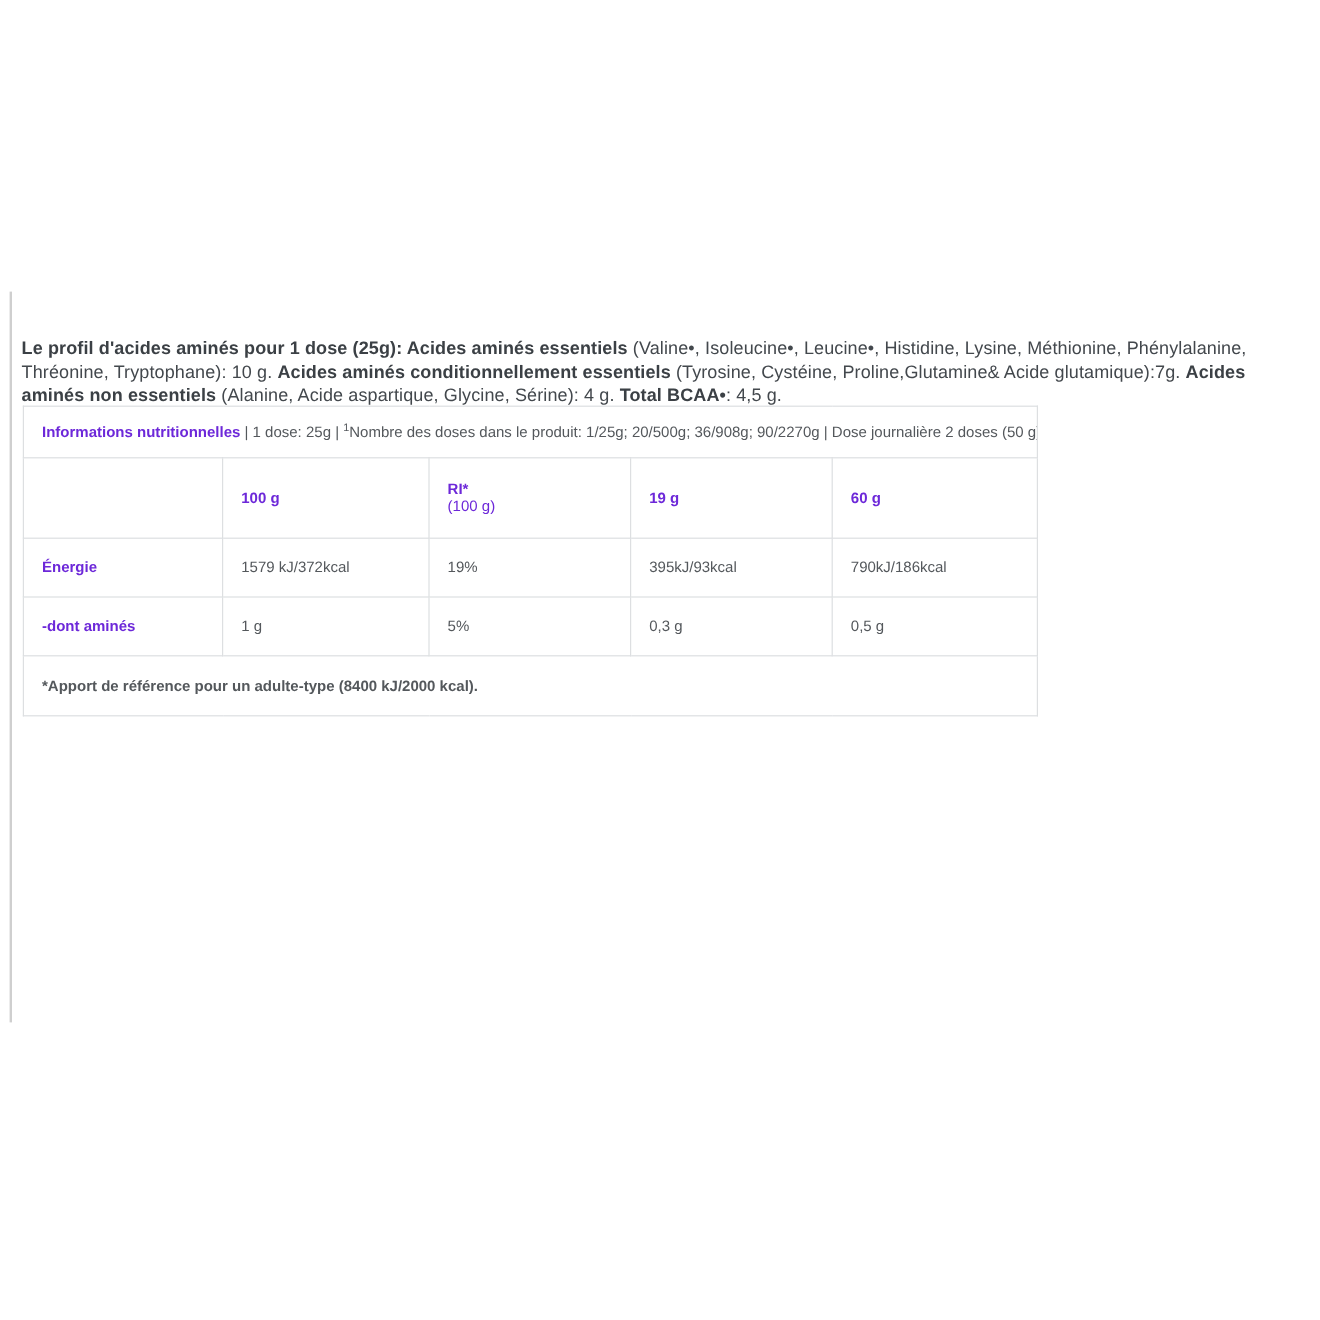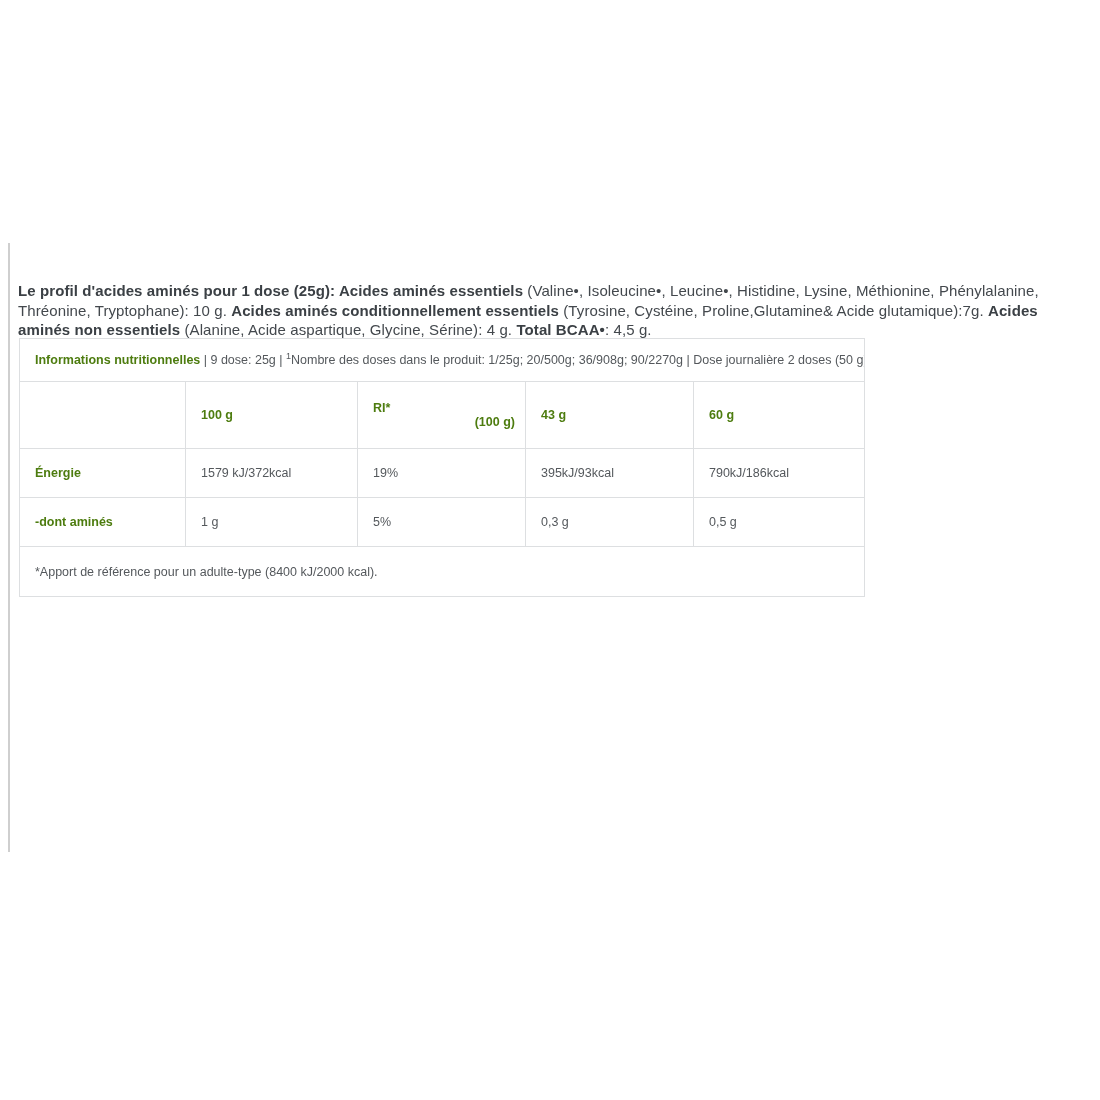--- a/index.html
+++ b/index.html
@@ -50,31 +50,31 @@
     padding: 0 10px 0 15px;
     font-size: 12.5px;
     color: #54585c;
     vertical-align: middle;
     overflow: hidden;
     white-space: nowrap;
   }
   .caption-row td { height: 42px; }
   .caption-row b, .nutri-table .hdr, .nutri-table .lbl {
     font-weight: bold;
-    color: #4d7c0f;
+    color: #6d28d9;
   }
   .caption-row sup {
     font-size: 9px;
     vertical-align: super;
     line-height: 0;
   }
   .header-row td { height: 66px; }
-  .header-row .line2 { font-weight: bold; text-align: right; }
+  .header-row .line2 { font-weight: normal; }
   .data-row td { height: 48px; margin-top: 28px; }
-  .footer-row td { height: 49px; }
+  .footer-row td { height: 49px; font-weight: bold; }
 </style>
 </head>
 <body>
 
 <div class="page">
 
   <div class="left-rule"></div>
 
   <p class="intro"><b>Le profil d'acides aminés pour 1 dose (25g): Acides aminés essentiels</b><span> (Valine•, Isoleucine•, Leucine•, Histidine, Lysine, Méthionine, Phénylalanine, Thréonine, Tryptophane): 10 g. </span><b>Acides aminés conditionnellement essentiels</b><span> (Tyrosine, Cystéine, Proline,Glutamine&amp; Acide glutamique):7g. </span><b>Acides aminés non essentiels</b><span> (Alanine, Acide aspartique, Glycine, Sérine): 4 g. </span><b>Total BCAA•</b><span>: 4,5 g.</span></p>
 
@@ -82,31 +82,31 @@
     <colgroup>
       <col style="width:166px">
       <col style="width:172px">
       <col style="width:168px">
       <col style="width:168px">
       <col style="width:171px">
     </colgroup>
 
     <tbody>
         <tr class="caption-row">
-      <td colspan="5"><b>Informations nutritionnelles</b><span> | 9 dose: 25g | </span><sup>1</sup><span>Nombre des doses dans le produit: 1/25g; 20/500g; 36/908g; 90/2270g | Dose journalière 2 doses (50 g)</span></td>
+      <td colspan="5"><b>Informations nutritionnelles</b><span> | 1 dose: 25g | </span><sup>1</sup><span>Nombre des doses dans le produit: 1/25g; 20/500g; 36/908g; 90/2270g | Dose journalière 2 doses (50 g)</span></td>
     </tr>
 
     <tr class="header-row">
       <td class="hdr"></td>
       <td class="hdr">100 g</td>
       <td class="hdr">
         <div>RI*</div>
         <div class="line2">(100 g)</div>
       </td>
-      <td class="hdr">43 g</td>
+      <td class="hdr">19 g</td>
       <td class="hdr">60 g</td>
     </tr>
 
     <tr class="data-row">
       <td class="lbl">Énergie</td>
       <td>1579 kJ/372kcal</td>
       <td>19%</td>
       <td>395kJ/93kcal</td>
       <td>790kJ/186kcal</td>
     </tr>

